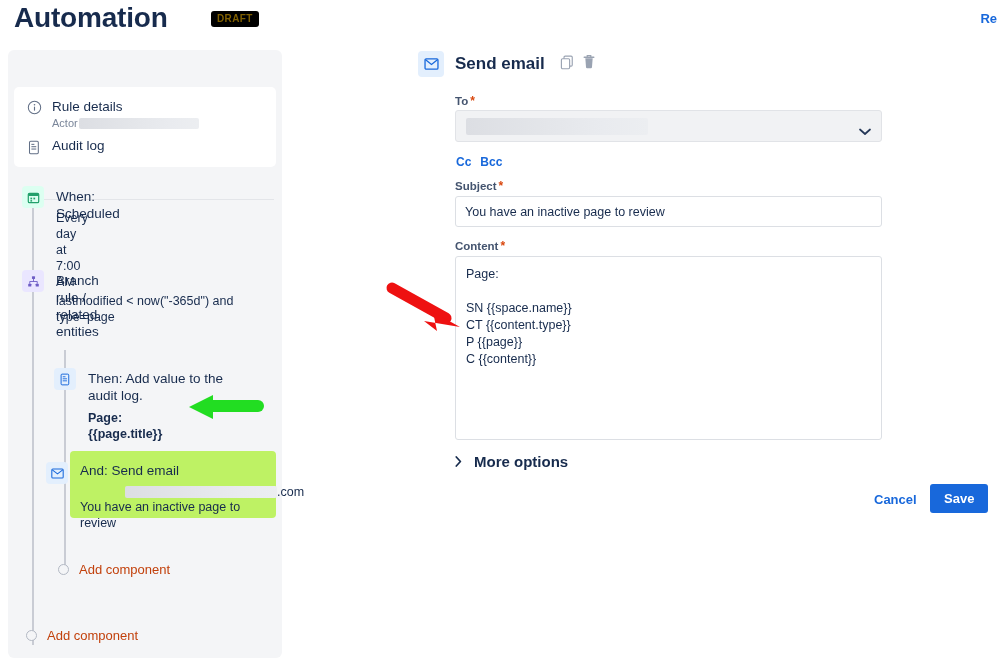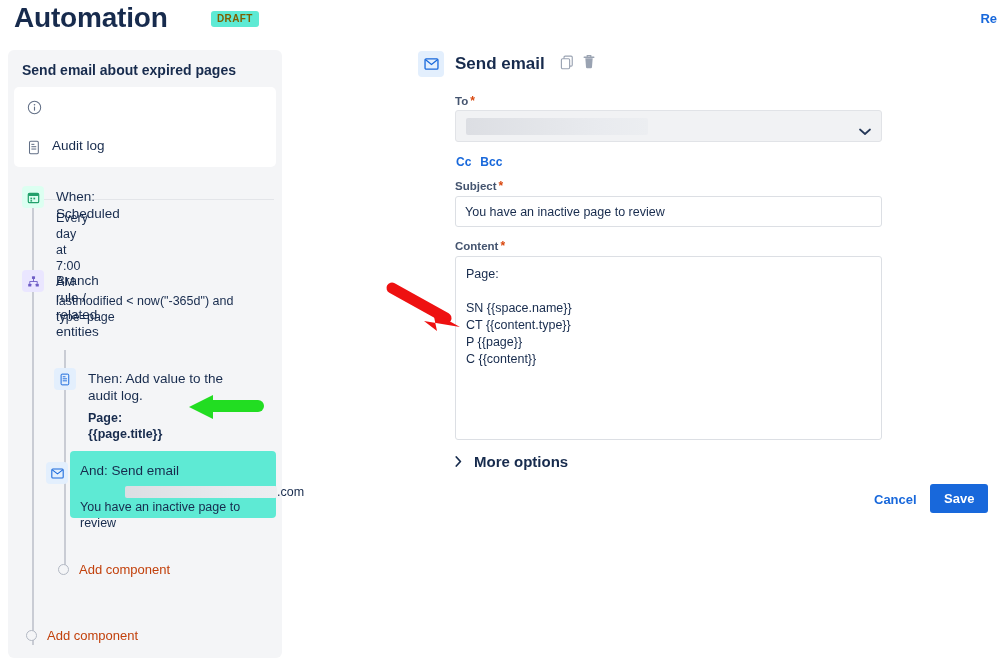--- a/index.html
+++ b/index.html
@@ -16,21 +16,21 @@
   .header {
     position: absolute; left: 0; top: 0; width: 999px; height: 42px;
   }
   .page-title {
     position: absolute; left: 14px; top: 2px;
     font-size: 28px; font-weight: 700; color: #172b4d;
     letter-spacing: -0.2px;
   }
   .draft-badge {
     position: absolute; left: 211px; top: 11px;
-    background: #5eead4; color: #7f5f01;
+    background: #000000; color: #7f5f01;
     font-size: 10px; font-weight: 700; letter-spacing: 0.4px;
     padding: 2px 6px 3px 6px; border-radius: 3px;
   }
   .header-link {
     position: absolute; right: 2px; top: 11px;
     color: #1868db; font-size: 13px; font-weight: 600;
     white-space: nowrap; overflow: hidden;
   }
 
   
@@ -93,21 +93,21 @@
   .node-title {
     position: absolute; font-size: 13.5px; color: #172b4d; line-height: 17px;
   }
   .node-sub {
     position: absolute; font-size: 12.5px; color: #172b4d; line-height: 16px;
   }
   .node-sub-bold { font-weight: 700; }
   .node-block {
     position: absolute; border-radius: 4px;
   }
-  .node-block.selected { background: #5eead4; }
+  .node-block.selected { background: #bef264; }
 
   .add-comp {
     position: absolute; display: flex; align-items: center; gap: 10px;
     font-size: 13px; color: #c2410c;
   }
   .add-circle {
     width: 11px; height: 11px; border-radius: 50%;
     border: 1.4px solid #b3b9c4; background: #f4f5f7;
     flex: 0 0 11px;
   }
@@ -172,30 +172,36 @@
 <body>
 
 <div class="header">
   <div class="page-title">Automation</div>
   <div class="draft-badge">DRAFT</div>
   <div class="header-link">Re</div>
 </div>
 
 <div class="left-panel">
 
-  <div class="lp-title">Send email about expired pages</div>
 
   <div class="lp-card">
     <div class="lp-row row-rule">
       <span class="icon-slot">
         <svg width="15" height="15" viewBox="0 0 16 16">
           <circle cx="8" cy="8" r="6.6" fill="none" stroke="#626f86" stroke-width="1.1"></circle>
           <circle cx="8" cy="5.1" r="0.85" fill="#626f86"></circle>
           <rect x="7.4" y="6.9" width="1.2" height="4.6" rx="0.5" fill="#626f86"></rect>
         </svg>
+      </span>
+      <span>
+        <span class="lp-row-label">Rule details</span>
+        <span class="actor-line">
+          <span>Actor</span>
+          <span class="redact" style="width:120px;height:11px;margin-left:1px;"></span>
+        </span>
       </span>
     </div>
 
     <div class="lp-row row-audit">
       <span class="icon-slot">
         <svg width="14" height="15" viewBox="0 0 14 16">
           <rect x="2.2" y="1.4" width="9.4" height="13.2" rx="1.2" fill="none" stroke="#626f86" stroke-width="1.1"></rect>
           <rect x="4.2" y="4.1" width="3.2" height="1.1" fill="#626f86"></rect>
           <rect x="4.2" y="6.6" width="5.2" height="1.1" fill="#626f86"></rect>
           <rect x="4.2" y="9.1" width="5.2" height="1.1" fill="#626f86"></rect>

